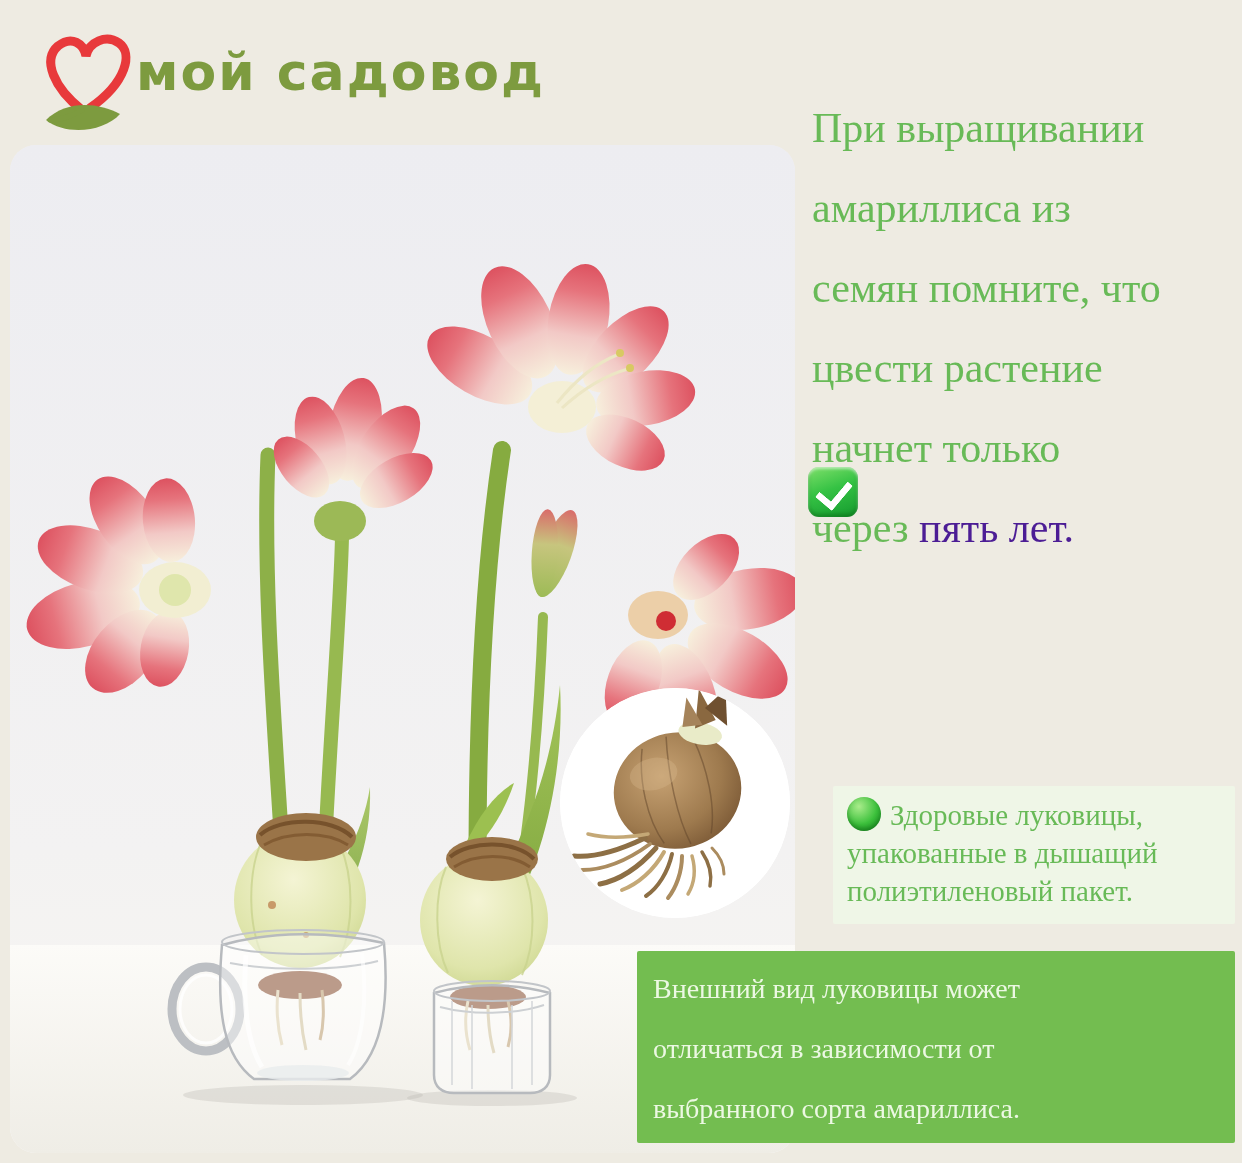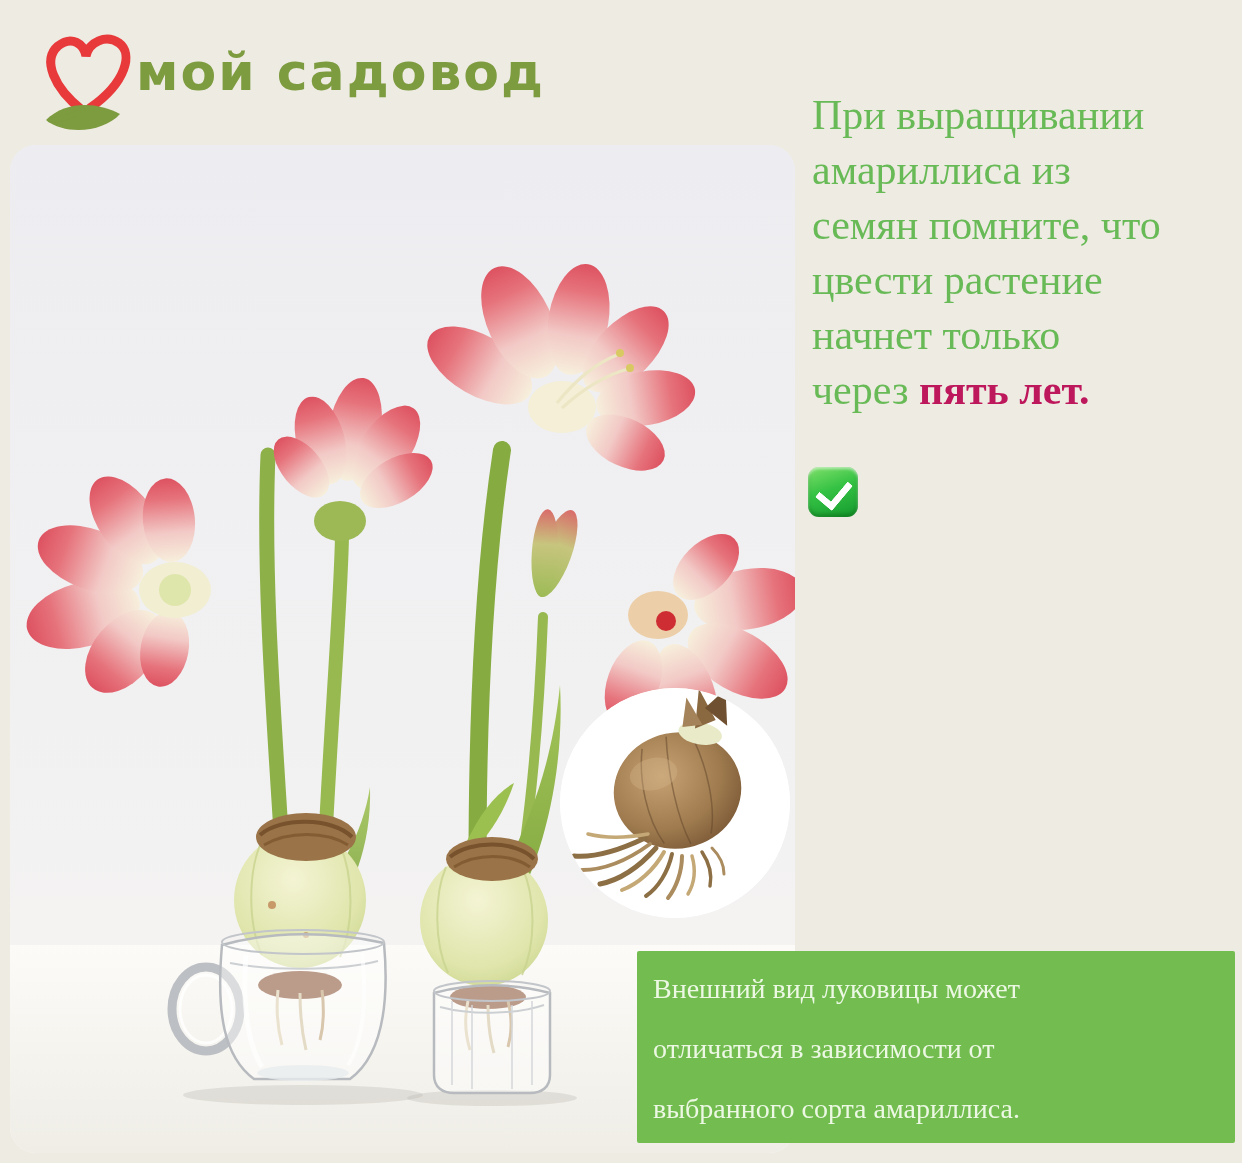--- a/index.html
+++ b/index.html
@@ -17,22 +17,22 @@
          overflow:hidden;background:#f1f0f2;}
   .photo svg{display:block;width:100%;height:100%;}
 
   
   .inset{position:absolute;left:560px;top:688px;width:230px;height:230px;border-radius:50%;
          overflow:hidden;background:#ffffff;}
   .inset svg{display:block;width:100%;height:100%;}
 
   
   .para{position:absolute;white-space:pre-line;color:#68ba57;}
-  .p1{left:812px;top:88px;width:430px;font-size:42px;line-height:55px;}
-  .p1 .hl{color:#be185d;font-weight:bold;}
+  .p1{left:812px;top:88px;width:430px;font-size:42px;line-height:80px;}
+  .p1 .hl{color:#4c1d95;}
   .p2{left:808px;top:467px;width:434px;font-size:42px;line-height:55px;}
 
   .check-emoji{display:inline-block;width:50px;height:50px;border-radius:11px;vertical-align:-9px;
     margin-right:10px;position:relative;
     background:linear-gradient(160deg,#7fe06a 0%,#35c244 45%,#149a2e 100%);
     box-shadow:inset 0 2px 3px rgba(255,255,255,.55), inset 0 -3px 4px rgba(0,70,0,.35);}
   .check-emoji::after{content:"";position:absolute;left:15px;top:8px;width:15px;height:26px;
     border-right:7px solid #fff;border-bottom:7px solid #fff;transform:rotate(40deg);border-radius:2px;}
 
   .ball{display:inline-block;border-radius:50%;}
@@ -299,20 +299,23 @@
 
   <div class="para p1"><span>При выращивании
 амариллиса из
 семян помните, что
 цвести растение
 начнет только
 через </span><span class="hl">пять лет.</span></div>
 
   <div class="para p2"><span class="check-emoji"></span></div>
 
+  <div class="badge"><span class="ball ball-green"></span><span>Здоровые луковицы,
+упакованные в дышащий
+полиэтиленовый пакет.</span></div>
 
   <div class="note">
     <div class="note-body">Внешний вид луковицы может
 отличаться в зависимости от
 выбранного сорта амариллиса.</div>
   </div>
 
 </div>
 
 </body></html>

